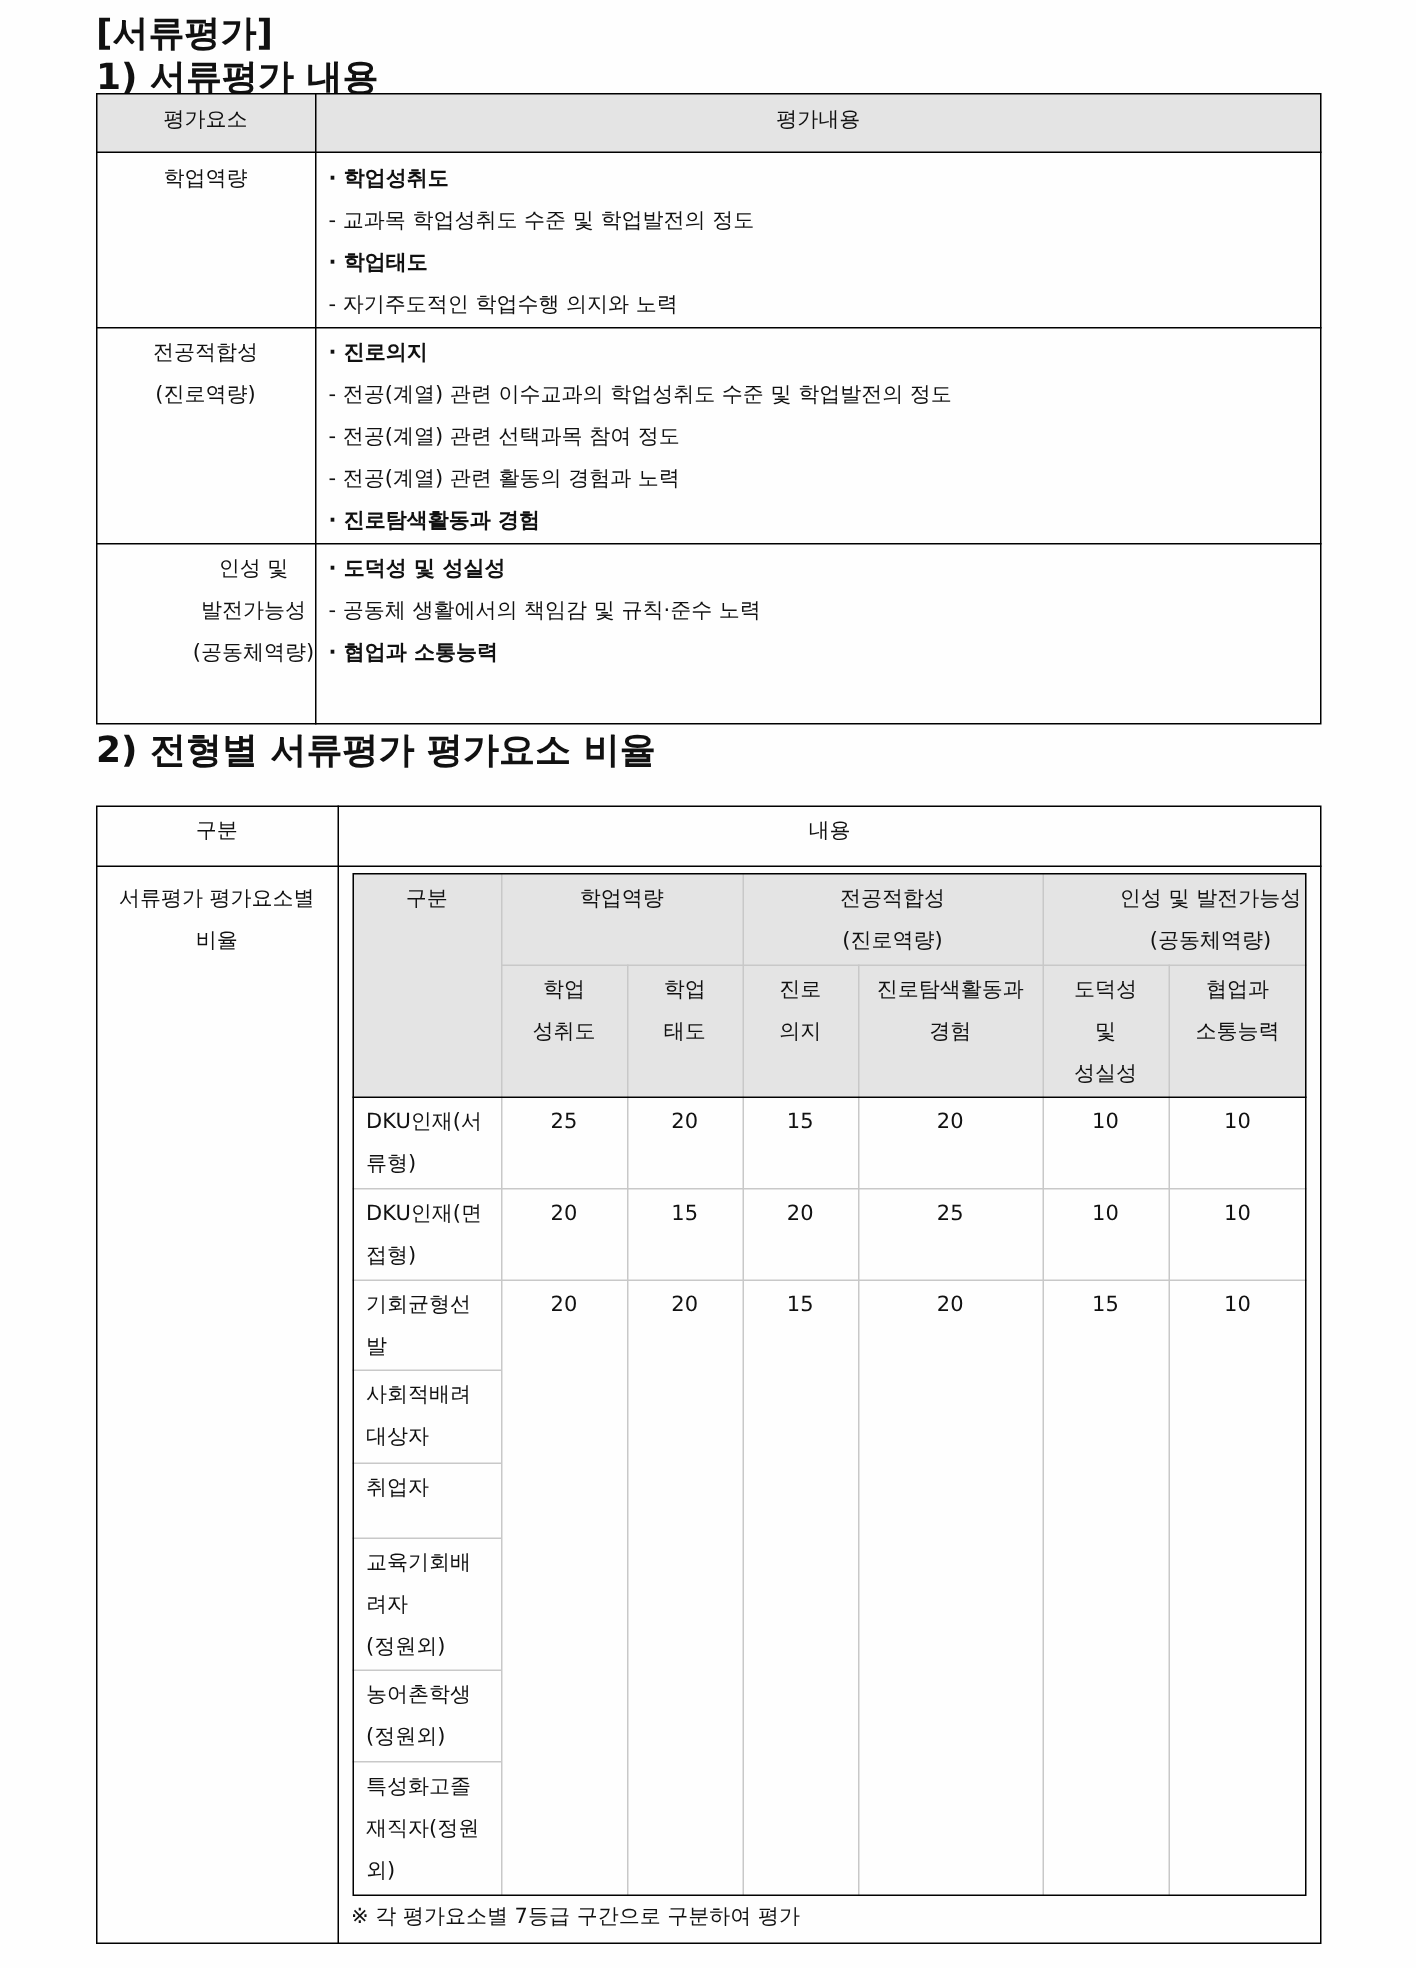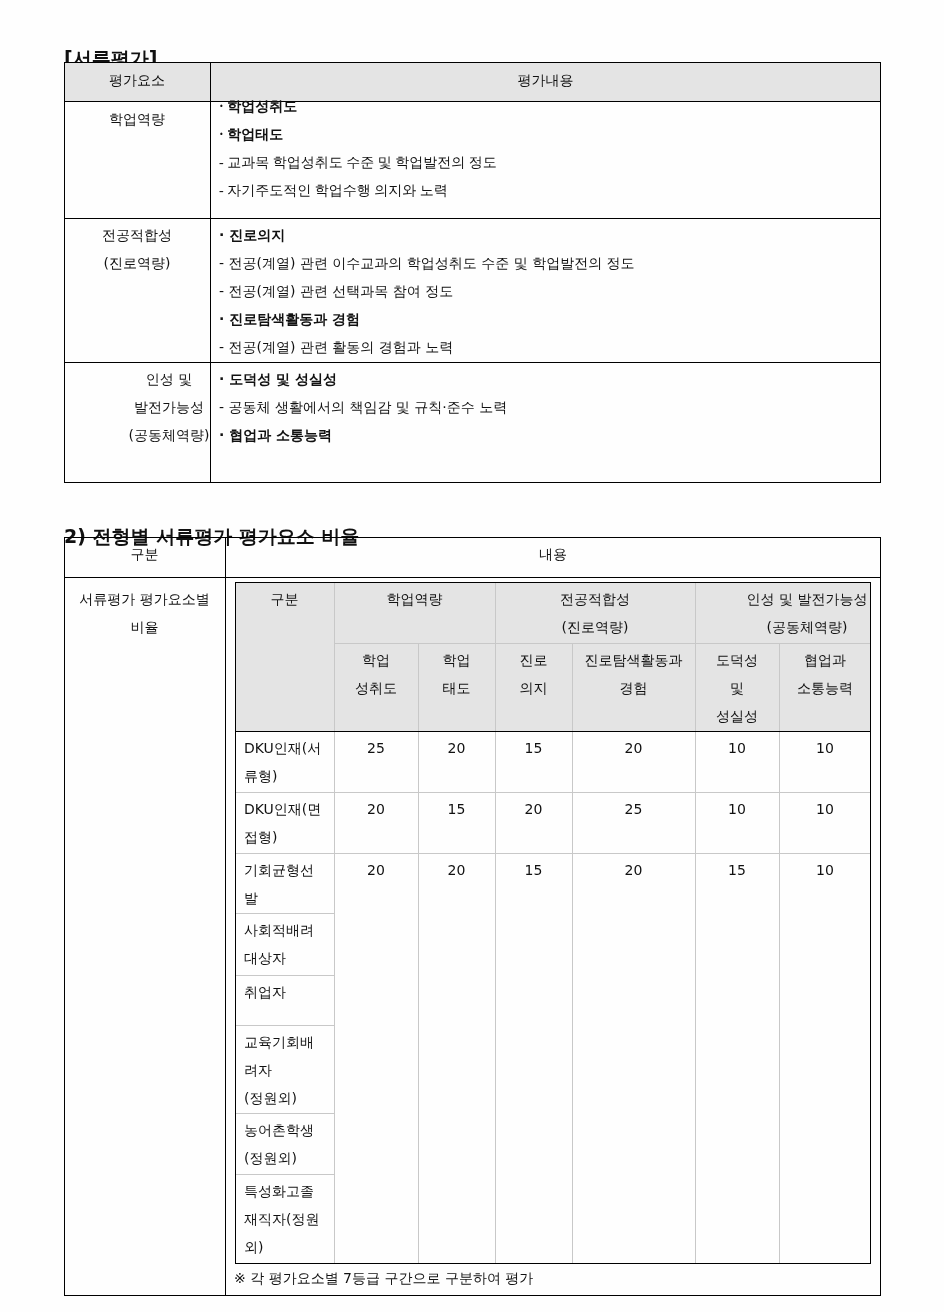--- a/index.html
+++ b/index.html
@@ -1,19 +1,19 @@
 <!DOCTYPE html>
 <html><head>
 <meta charset="utf-8">
 <style>
   html, body { margin:0; padding:0; background:#fefefe; }
   body { width:944px; height:1312px; position:relative; overflow:hidden;
          font-family:"DejaVu Sans","Liberation Sans",sans-serif; color:#111; font-size:14px; }
   .abs { position:absolute; box-sizing:border-box; }
-  .h-title { font-size:19px; font-weight:bold; left:64px;margin-top:40px; }
+  .h-title { font-size:24px; font-weight:bold; left:64px; }
   .cell { position:absolute; box-sizing:border-box; }
   .center { text-align:center; }
   .line { line-height:28px; white-space:nowrap; }
   .t1-head { background:#e4e4e4; }
   .bold { font-weight:bold; }
   .gray-v { position:absolute; width:1px; background:#c8c8c8; }
   .gray-h { position:absolute; height:1px; background:#c8c8c8; }
   .black-v { position:absolute; width:1px; background:#000; }
   .black-h { position:absolute; height:1px; background:#000; }
 </style>
@@ -34,37 +34,37 @@
   <div class="black-h" style="left:0; top:39px; width:817px;"></div>
   <div class="black-h" style="left:0; top:156px; width:817px;"></div>
   <div class="black-h" style="left:0; top:300px; width:817px;"></div>
 
   <div class="cell center line" style="left:0; top:4px; width:146px;">평가요소</div>
   <div class="cell center line" style="left:146px; top:4px; width:671px;">평가내용</div>
 
   <div class="cell center" style="left:0; top:43px; width:146px;">
     <div class="line">학업역량</div>
   </div>
-  <div class="cell" style="left:155px; top:31px; width:650px;font-family:Liberation Serif, serif;">
+  <div class="cell" style="left:155px; top:43px; width:650px;">
     <div class="line bold">· 학업성취도</div>
+    <div class="line">- 교과목 학업성취도 수준 및 학업발전의 정도</div>
     <div class="line bold">· 학업태도</div>
-    <div class="line">- 교과목 학업성취도 수준 및 학업발전의 정도</div>
     <div class="line">- 자기주도적인 학업수행 의지와 노력</div>
   </div>
 
   <div class="cell center" style="left:0; top:159px; width:146px;">
     <div class="line">전공적합성</div>
     <div class="line">(진로역량)</div>
   </div>
   <div class="cell" style="left:155px; top:159px; width:650px;">
     <div class="line bold">· 진로의지</div>
     <div class="line">- 전공(계열) 관련 이수교과의 학업성취도 수준 및 학업발전의 정도</div>
     <div class="line">- 전공(계열) 관련 선택과목 참여 정도</div>
+    <div class="line">- 전공(계열) 관련 활동의 경험과 노력</div>
     <div class="line bold">· 진로탐색활동과 경험</div>
-    <div class="line">- 전공(계열) 관련 활동의 경험과 노력</div>
   </div>
 
   <div class="cell center" style="left:4px; top:303px; width:146px;margin-left:28px;">
     <div class="line">인성 및</div>
     <div class="line">발전가능성</div>
     <div class="line">(공동체역량)</div>
   </div>
   <div class="cell" style="left:155px; top:303px; width:650px;">
     <div class="line bold">· 도덕성 및 성실성</div>
     <div class="line">- 공동체 생활에서의 책임감 및 규칙·준수 노력</div>

